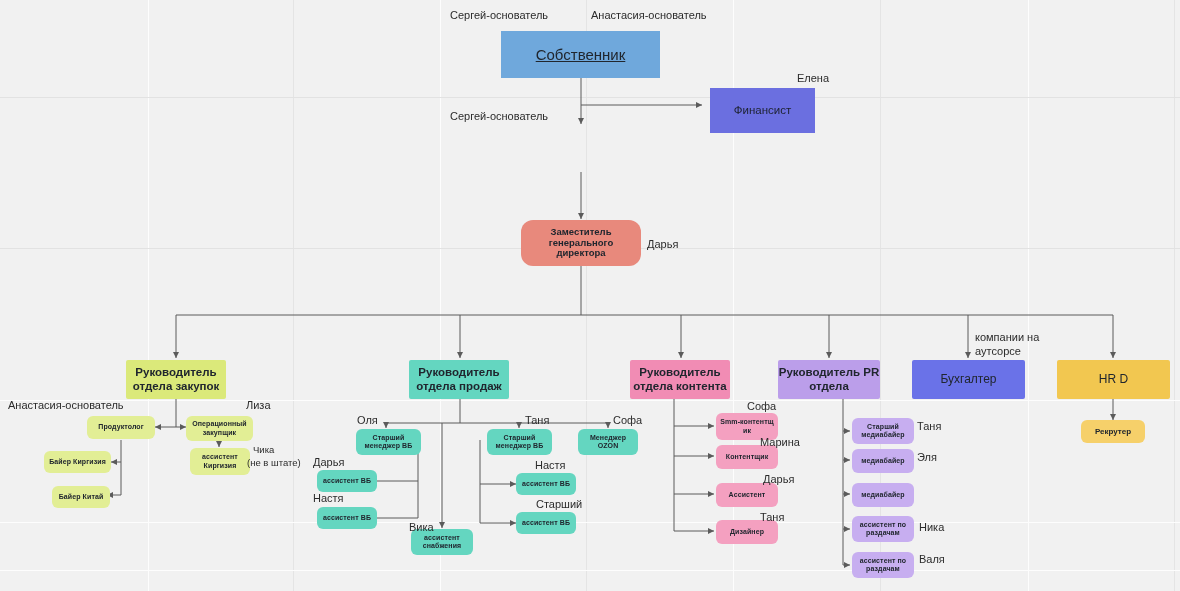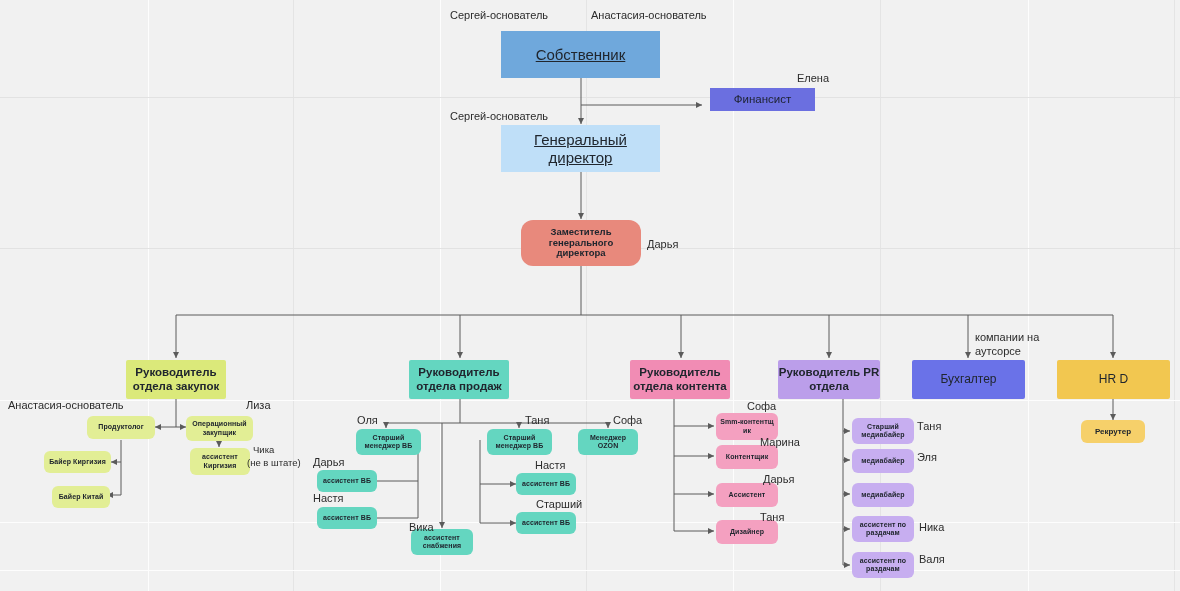--- a/index.html
+++ b/index.html
@@ -128,29 +128,25 @@
       <path d="M1113,399 L1113,420" marker-end="url(#ar)"></path>
     </g>
   </svg>
 
   <div class="node lvl1" style="left:501px;top:31px;width:159px;height:47px;background:#6fa8dc;">
     <span>Собственник</span>
   </div>
   <div class="nm" style="left:450px;top:9px;">Сергей-основатель</div>
   <div class="nm" style="left:591px;top:9px;">Анастасия-основатель</div>
 
-  <div class="node lvl2" style="left:710px;top:88px;width:105px;height:23px;background:#6b6fe0;color:#1d2230;font-weight:normal;font-size:11.5px;text-align:center;">
+  <div class="node lvl2" style="left:710px;top:88px;width:105px;height:45px;background:#6b6fe0;color:#1d2230;font-weight:normal;font-size:11.5px;text-align:center;">
     <span>Финансист</span>
   </div>
   <div class="nm" style="left:797px;top:72px;">Елена</div>
 
-  <div class="node lvl1" style="left:501px;top:125px;width:159px;height:47px;background:#bfdff8;">
-    <span>Генеральный
-директор</span>
-  </div>
   <div class="nm" style="left:450px;top:110px;">Сергей-основатель</div>
 
   <div class="node" style="left:521px;top:220px;width:120px;height:46px;background:#e8897c;border-radius:12px;font-size:9.5px;font-weight:bold;">
     <span>Заместитель
 генерального
 директора</span>
   </div>
   <div class="nm" style="left:647px;top:238px;">Дарья</div>
 
   <div class="node dept" style="left:126px;top:360px;width:100px;height:39px;background:#dbe97a;">

